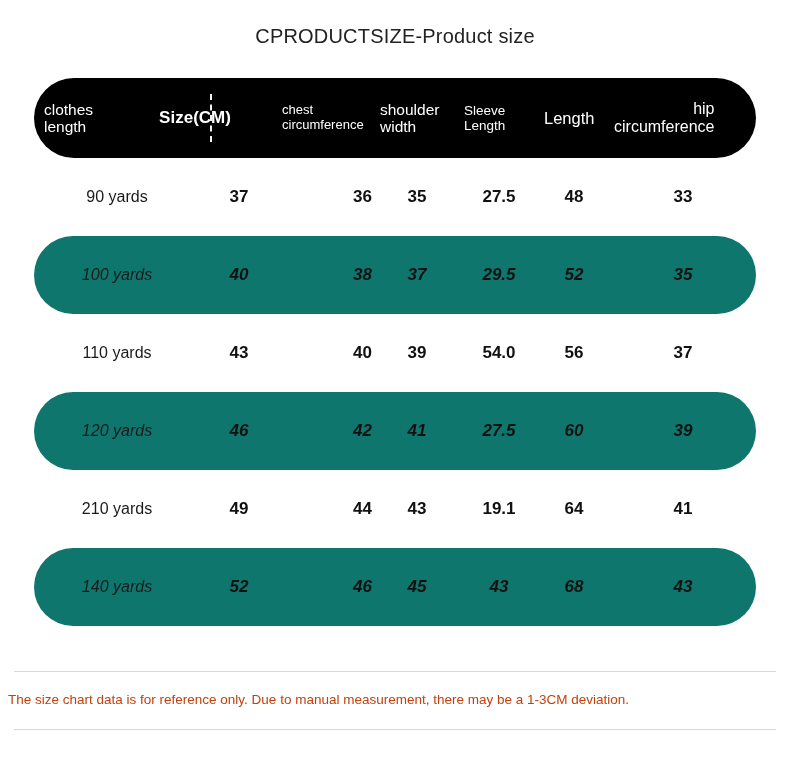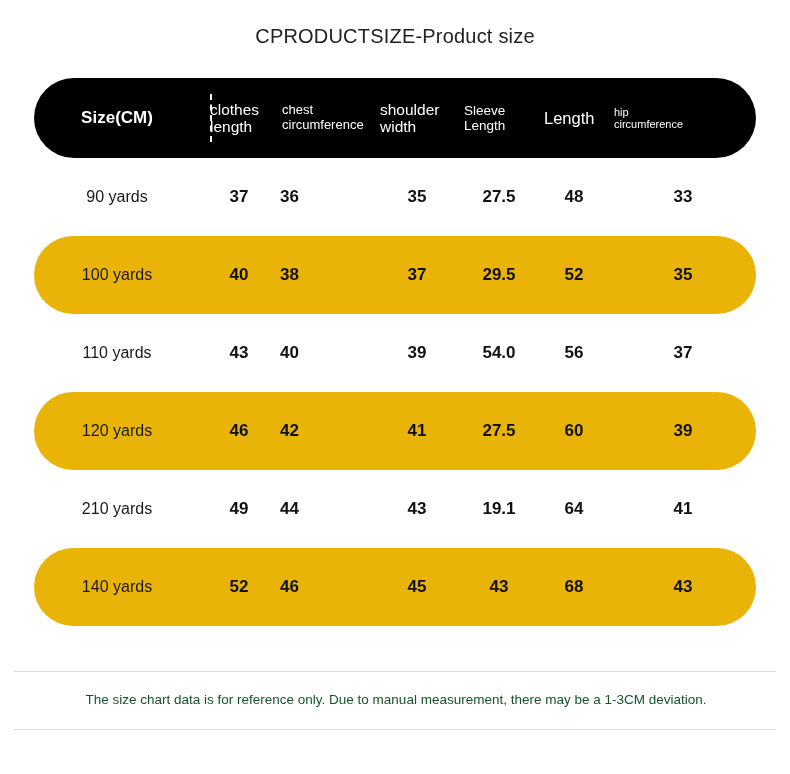--- a/index.html
+++ b/index.html
@@ -47,34 +47,35 @@
 
   .row.header {
     background: #000000;
     color: #ffffff;
     height: 80px;
     border-radius: 40px;
     position: relative;
   }
 
   .row.shaded {
-    background: #eab308;
+    background: #0f766e;
+    font-style: italic;
   }
 
   .cell {
     box-sizing: border-box;
     display: flex;
     align-items: center;
     padding: 0 2px;
   }
 
   
   .c0 { width: 166px; justify-content: center; }
   .c1 { width: 78px;  justify-content: center; }
-  .c2 { width: 96px;  justify-content: flex-start; }
+  .c2 { width: 96px;  justify-content: flex-end; }
   .c3 { width: 86px;  justify-content: center; }
   .c4 { width: 78px;  justify-content: center; }
   .c5 { width: 72px;  justify-content: center; }
   .c6 { width: 146px; justify-content: center; }
 
   .header .cell {
     align-items: center;
     justify-content: flex-start;
     font-weight: 400;
     line-height: 1.12;
@@ -82,21 +83,21 @@
   .header .c0 {
     justify-content: center;
     font-size: 17px;
     font-weight: 700;
   }
   .header .c1 { font-size: 15.5px; padding-left: 10px; }
   .header .c2 { font-size: 13px;   padding-left: 4px; }
   .header .c3 { font-size: 15.5px; padding-left: 6px; }
   .header .c4 { font-size: 13.5px; padding-left: 4px; }
   .header .c5 { font-size: 16.5px; padding-left: 6px; }
-  .header .c6 { font-size: 11px; padding-left: 4px; }
+  .header .c6 { font-size: 16px; padding-left: 4px; text-align: right; }
 
   .hdr-split { display: block; }
 
   .divider-dots {
     position: absolute;
     left: 176px;
     top: 16px;
     height: 48px;
     width: 0;
     border-left: 2px dashed #ffffff;
@@ -124,49 +125,49 @@
     right: 0;
     bottom: 0;
   }
   .rule {
     height: 1px;
     background: #d8d8d8;
     margin: 0 14px;
   }
   .note {
     font-size: 13.5px;
-    color: #14532d;
-    padding: 20px 20px 22px 22px;
-    text-align: center;
+    color: #c2410c;
+    padding: 20px 20px 22px 8px;
+    text-align: left;
   }
   .footer-bottom-gap {
     height: 44px;
   }
 </style>
 </head>
 <body>
 
 <div class="page">
 
   <div class="title">CPRODUCTSIZE-Product size</div>
 
   <div class="table-wrap">
 
     <div class="row header">
       <div class="divider-dots"></div>
 
-      <div class="cell c0">
-        <span class="hdr-split">Size(CM)</span>
-      </div>
-
       <div class="cell c1">
         <div>
           <span class="hdr-split">clothes</span>
           <span class="hdr-split">length</span>
         </div>
+      </div>
+
+      <div class="cell c0">
+        <span class="hdr-split">Size(CM)</span>
       </div>
 
       <div class="cell c2">
         <div>
           <span class="hdr-split">chest</span>
           <span class="hdr-split">circumference</span>
         </div>
       </div>
 
       <div class="cell c3">

